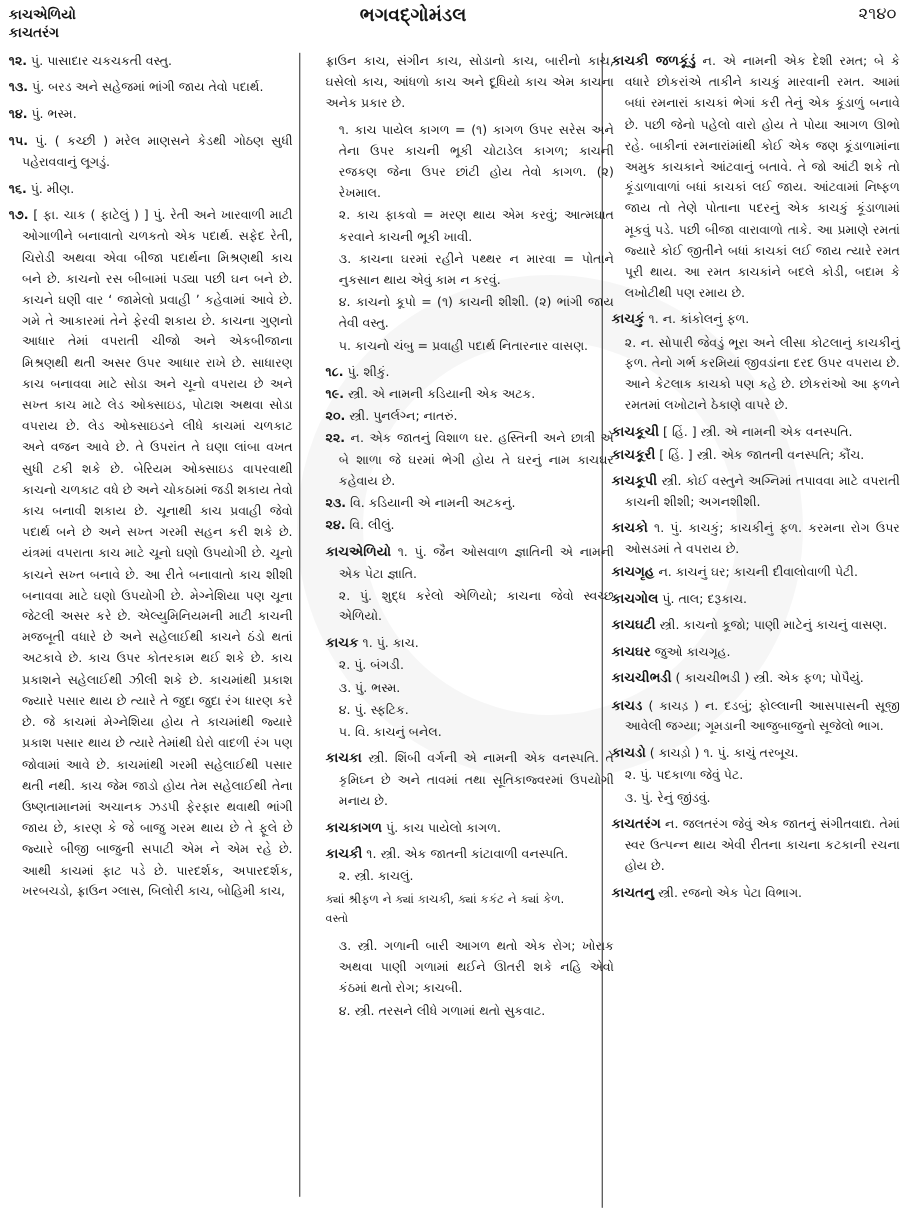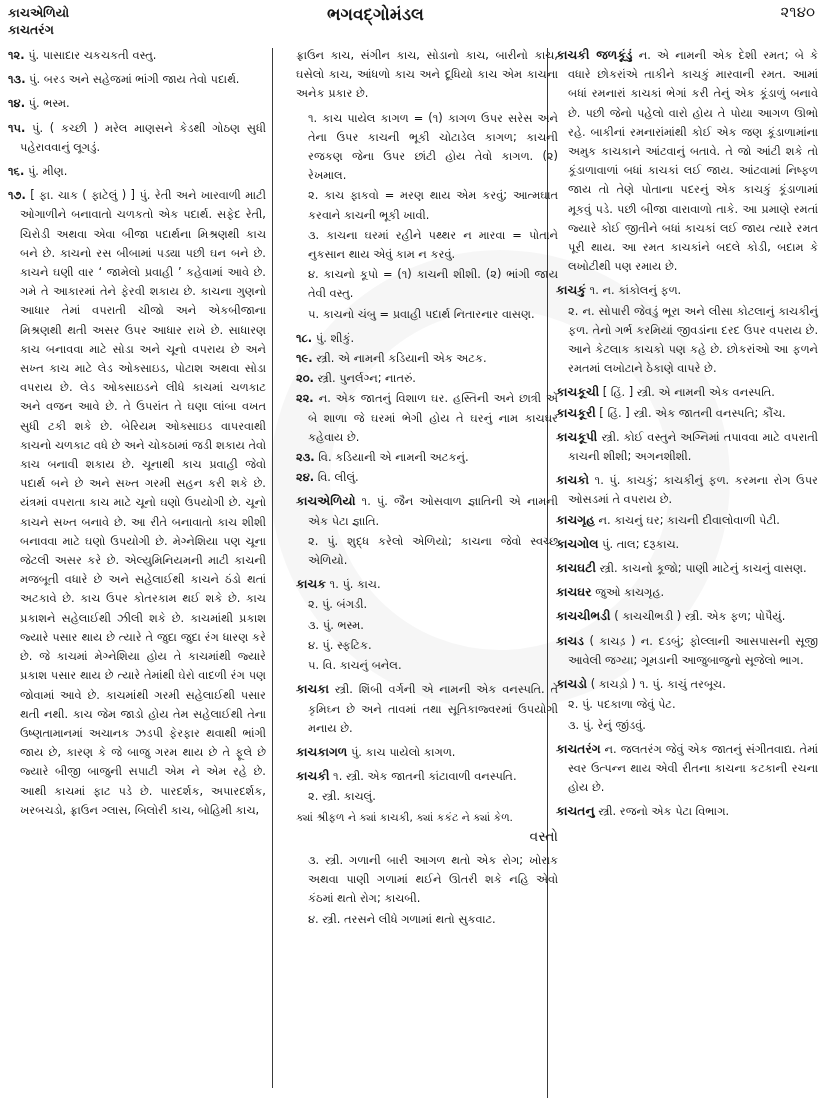--- a/index.html
+++ b/index.html
@@ -19,21 +19,21 @@
   .rule { position: absolute; top: 48px; width: 1px; background: #3a3a3a; }
   .r1 { left: 272px; height: 1040px; }
   .r2 { left: 547px; height: 1050px; }
   .p { margin: 0 0 5px 0; }
   .p.sub { padding-left: 12px; }
   .p.hang { padding-left: 12px; text-indent: -12px; }
   .p.tight { margin-bottom: 1px; }
   .hw { font-weight: bold; font-size: 12.2px; }
   .num { font-weight: bold; }
   .quote { font-size: 10.8px; margin: 0; }
-  .quote-src { text-align: right; font-size: 14px; margin: 0 0 5px 0; }
+  .quote-src { text-align: left; font-size: 10px; margin: 0 0 5px 0; font-family: Liberation Mono, monospace; }
   .watermark {
     position: absolute; left: 270px; top: 250px; width: 340px; height: 340px;
     border-radius: 50%; border: 60px solid rgba(0,0,0,0.035); pointer-events: none;
   }
 </style>
 </head>
 <body>
 
 <div class="watermark"></div>
 

